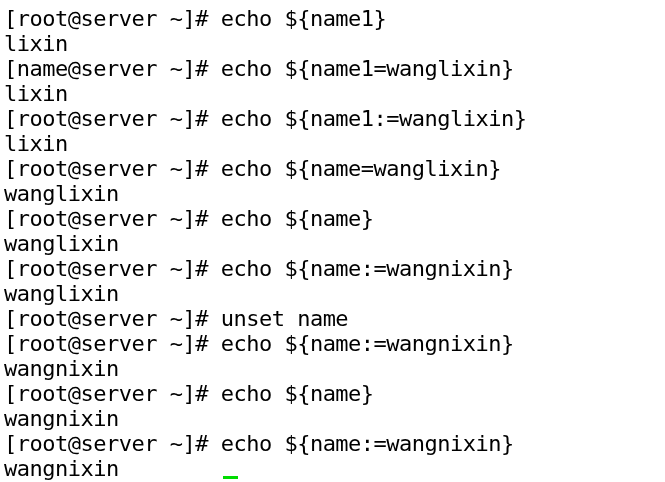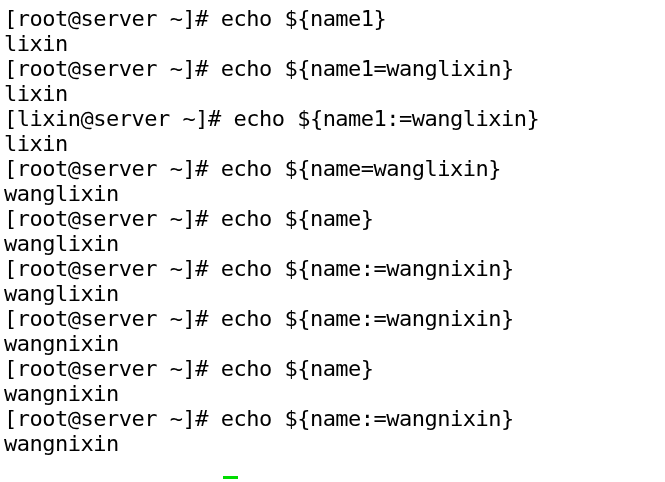--- a/index.html
+++ b/index.html
@@ -37,30 +37,31 @@
     background: #00dc00;
   }
 </style>
 </head>
 <body>
 
 <div class="terminal" style="background: rgb(255, 255, 255); color: rgb(0, 0, 0);">
   <div>
       <div class="term-line">[root@server ~]# echo ${name1}</div>
       <div class="term-line">lixin</div>
-      <div class="term-line">[root@server ~]# echo ${name1=wanglixin}</div>
+      <div class="term-line">[name@server ~]# echo ${name1=wanglixin}</div>
       <div class="term-line">lixin</div>
-      <div class="term-line">[lixin@server ~]# echo ${name1:=wanglixin}</div>
+      <div class="term-line">[root@server ~]# echo ${name1:=wanglixin}</div>
       <div class="term-line">lixin</div>
       <div class="term-line">[root@server ~]# echo ${name=wanglixin}</div>
       <div class="term-line">wanglixin</div>
       <div class="term-line">[root@server ~]# echo ${name}</div>
       <div class="term-line">wanglixin</div>
       <div class="term-line">[root@server ~]# echo ${name:=wangnixin}</div>
       <div class="term-line">wanglixin</div>
+      <div class="term-line">[root@server ~]# unset name</div>
       <div class="term-line">[root@server ~]# echo ${name:=wangnixin}</div>
       <div class="term-line">wangnixin</div>
       <div class="term-line">[root@server ~]# echo ${name}</div>
       <div class="term-line">wangnixin</div>
       <div class="term-line">[root@server ~]# echo ${name:=wangnixin}</div>
       <div class="term-line">wangnixin</div>
     </div>
   <div class="term-cursor" style="background: rgb(0, 220, 0); display: block;"></div>
 </div>
 

